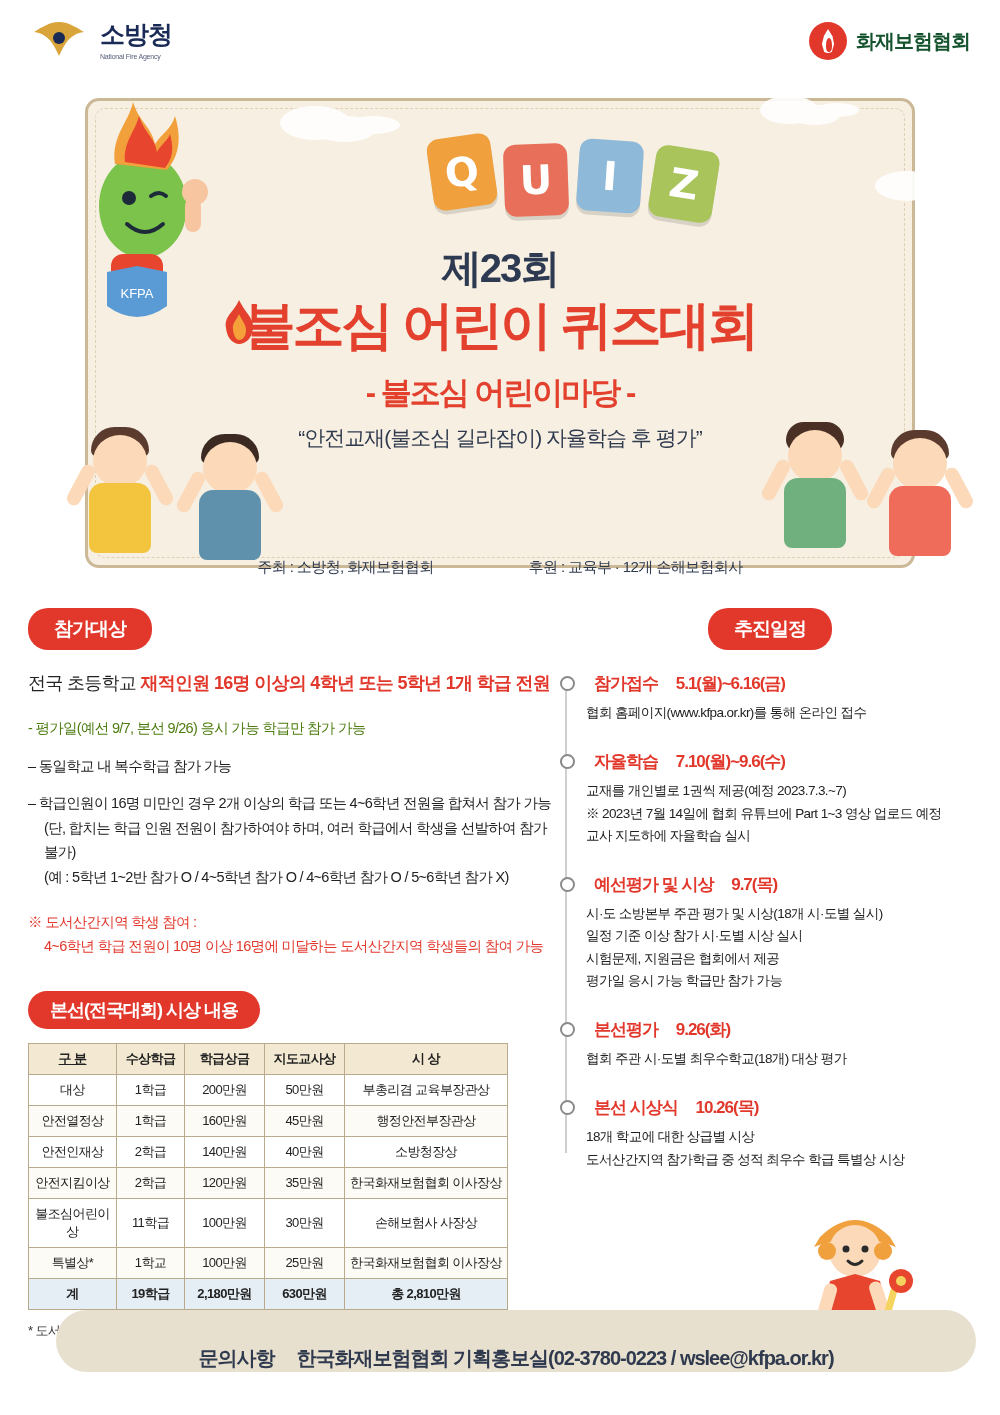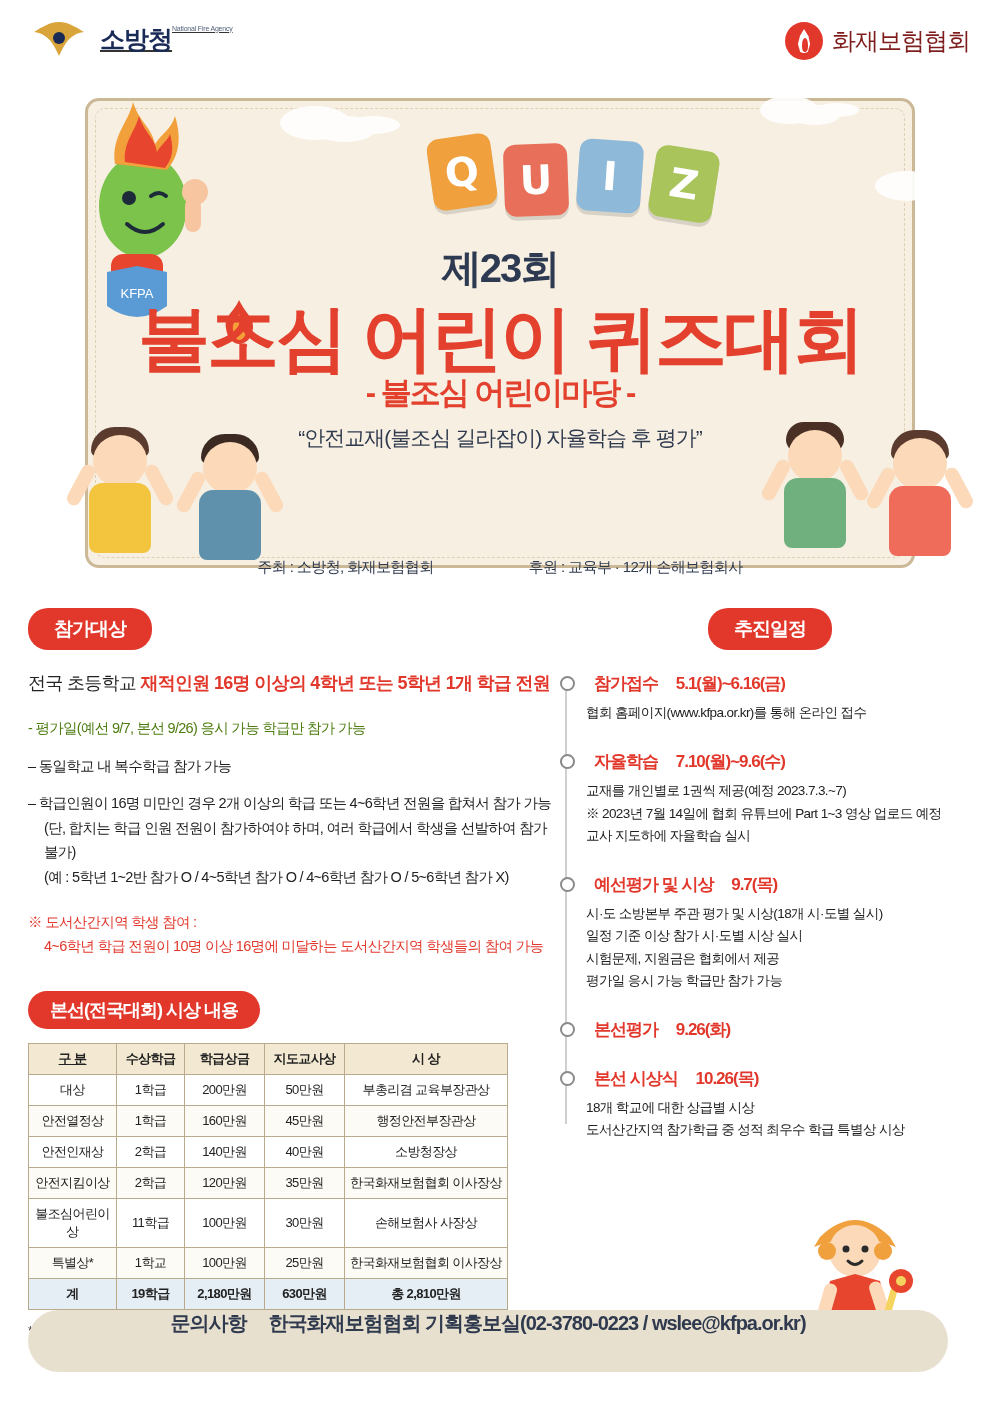--- a/index.html
+++ b/index.html
@@ -10,36 +10,36 @@
     position: relative;
     overflow: hidden;
     color: #333;
   }
 
   
   .top-bar { position: absolute; top: 0; left: 0; width: 1000px; height: 80px; }
   .nfa-logo { position: absolute; left: 28px; top: 18px; display: flex; align-items: center; gap: 10px; }
   .nfa-emblem { width: 62px; height: 42px; position: relative; }
   .nfa-emblem svg { display:block; }
-  .nfa-text { display: flex; flex-direction: row; text-decoration: underline; }
+  .nfa-text { display: flex; flex-direction: column; }
   .nfa-title { font-size: 25px; font-weight: bold; color: #1a2a56; letter-spacing: -1px; }
   .nfa-sub { font-size: 7px; color: #55607a; letter-spacing: -0.2px; margin-top: 2px; }
   .kfpa-logo { position: absolute; right: 30px; top: 22px; display: flex; align-items: center; gap: 9px; }
   .kfpa-badge { width: 38px; height: 38px; border-radius: 50%; background: #e2382c; position: relative; }
   .kfpa-badge::before {
     content: ""; position: absolute; left: 11px; top: 7px; width: 16px; height: 24px;
     background: #fff;
     border-radius: 50% 50% 45% 45% / 60% 60% 40% 40%;
     clip-path: polygon(50% 0%, 78% 30%, 88% 62%, 72% 100%, 28% 100%, 12% 62%, 25% 28%);
   }
   .kfpa-badge::after {
     content:""; position:absolute; left:17px; top:16px; width:6px; height:14px; background:#e2382c;
     border-radius: 50% 50% 40% 40%;
   }
-  .kfpa-name { font-size: 24px; font-weight: normal; color: #7f1d1d; letter-spacing: -1px; }
+  .kfpa-name { font-size: 20px; font-weight: bold; color: #14532d; letter-spacing: -1px; }
 
   
   .hero {
     position: absolute; top: 76px; left: 30px; width: 940px; height: 510px;
   }
   .hero-bg {
     position: absolute; left: 55px; top: 22px; width: 830px; height: 470px;
     background: #f6efe2;
     border: 3px solid #cbb896;
     border-radius: 14px;
@@ -61,21 +61,21 @@
     box-shadow: 0 4px 0 rgba(0,0,0,.12);
   }
   .qb.q { background: #f0a03c; transform: rotate(-8deg); }
   .qb.u { background: #e8705a; transform: rotate(-2deg); margin-top: 8px; }
   .qb.i { background: #8fb9d9; transform: rotate(4deg); margin-top: 4px; }
   .qb.z { background: #a8c45a; transform: rotate(9deg); margin-top: 12px; }
 
   .hero-no { position: absolute; left: 0; right: 0; top: 165px; text-align: center;
              font-size: 40px; font-weight: bold; color: #2e3a52; letter-spacing: -2px; }
   .hero-title { position: absolute; left: 0; right: 0; top: 215px; text-align: center;
-             font-size: 72px; font-weight: bold; color: #e3402e; letter-spacing: -3px; }
+             font-size: 52px; font-weight: bold; color: #e3402e; letter-spacing: -3px; }
   .flame-mark { position: absolute; left: 192px; top: 222px; width: 34px; height: 48px; }
   .hero-sub { position: absolute; left: 0; right: 0; top: 296px; text-align: center;
              font-size: 31px; font-weight: bold; color: #e3402e; letter-spacing: -2px; }
   .hero-quote { position: absolute; left: 0; right: 0; top: 348px; text-align: center;
              font-size: 21px; color: #2f3a4e; letter-spacing: -1px; }
 
   .hero-credits { position: absolute; left: 0; right: 0; top: 482px; display: flex; justify-content: center; gap: 95px;
                   font-size: 15px; color: #2f3a4e; letter-spacing: -.6px; }
 
   
@@ -127,22 +127,22 @@
   .tl-item::before {
     content: ""; position: absolute; left: -26px; top: 4px; width: 11px; height: 11px;
     border-radius: 50%; border: 2px solid #8a8a8a; background: #fff;
   }
   .tl-head { font-size: 17px; font-weight: bold; color: #e2382c; letter-spacing: -1px; margin-left: 8px; }
   .tl-head .date { color: #e2382c; margin-left: 14px; }
   .tl-body { margin-top: 7px; font-size: 13.5px; color: #222; letter-spacing: -.6px; line-height: 1.65; }
 
   
   .footer {
-    position: absolute; left: 28px; top: 1310px; width: 920px; height: 62px;
-    background: #e8e0cf; border-radius: 31px; display: flex; align-items: flex-start; justify-content: center; gap: 22px;
+    position: absolute; left: 56px; top: 1310px; width: 920px; height: 62px;
+    background: #e8e0cf; border-radius: 31px; display: flex; align-items: flex-end; justify-content: center; gap: 22px;
   }
   .footer .label { font-size: 20px; font-weight: bold; color: #2f3a4e; letter-spacing: -1px; }
   .footer .value { font-size: 20px; font-weight: bold; color: #2f3a4e; letter-spacing: -1px; }
 
   .fire-girl { position: absolute; right: 60px; top: 1185px; width: 170px; height: 160px; }
 </style>
 </head>
 <body>
 
 <div class="top-bar">
@@ -371,20 +371,23 @@
         <div>일정 기준 이상 참가 시·도별 시상 실시</div>
         <div>시험문제, 지원금은 협회에서 제공</div>
         <div>평가일 응시 가능 학급만 참가 가능</div>
       </div>
     </div>
 
     <div class="tl-item">
       <div class="tl-head">
         <span>본선평가</span>
         <span class="date">9.26(화)</span>
+      </div>
+      <div class="tl-body">
+        <div>협회 주관 시·도별 최우수학교(18개) 대상 평가</div>
       </div>
     </div>
 
     <div class="tl-item">
       <div class="tl-head">
         <span>본선 시상식</span>
         <span class="date">10.26(목)</span>
       </div>
       <div class="tl-body">
         <div>18개 학교에 대한 상급별 시상</div>

